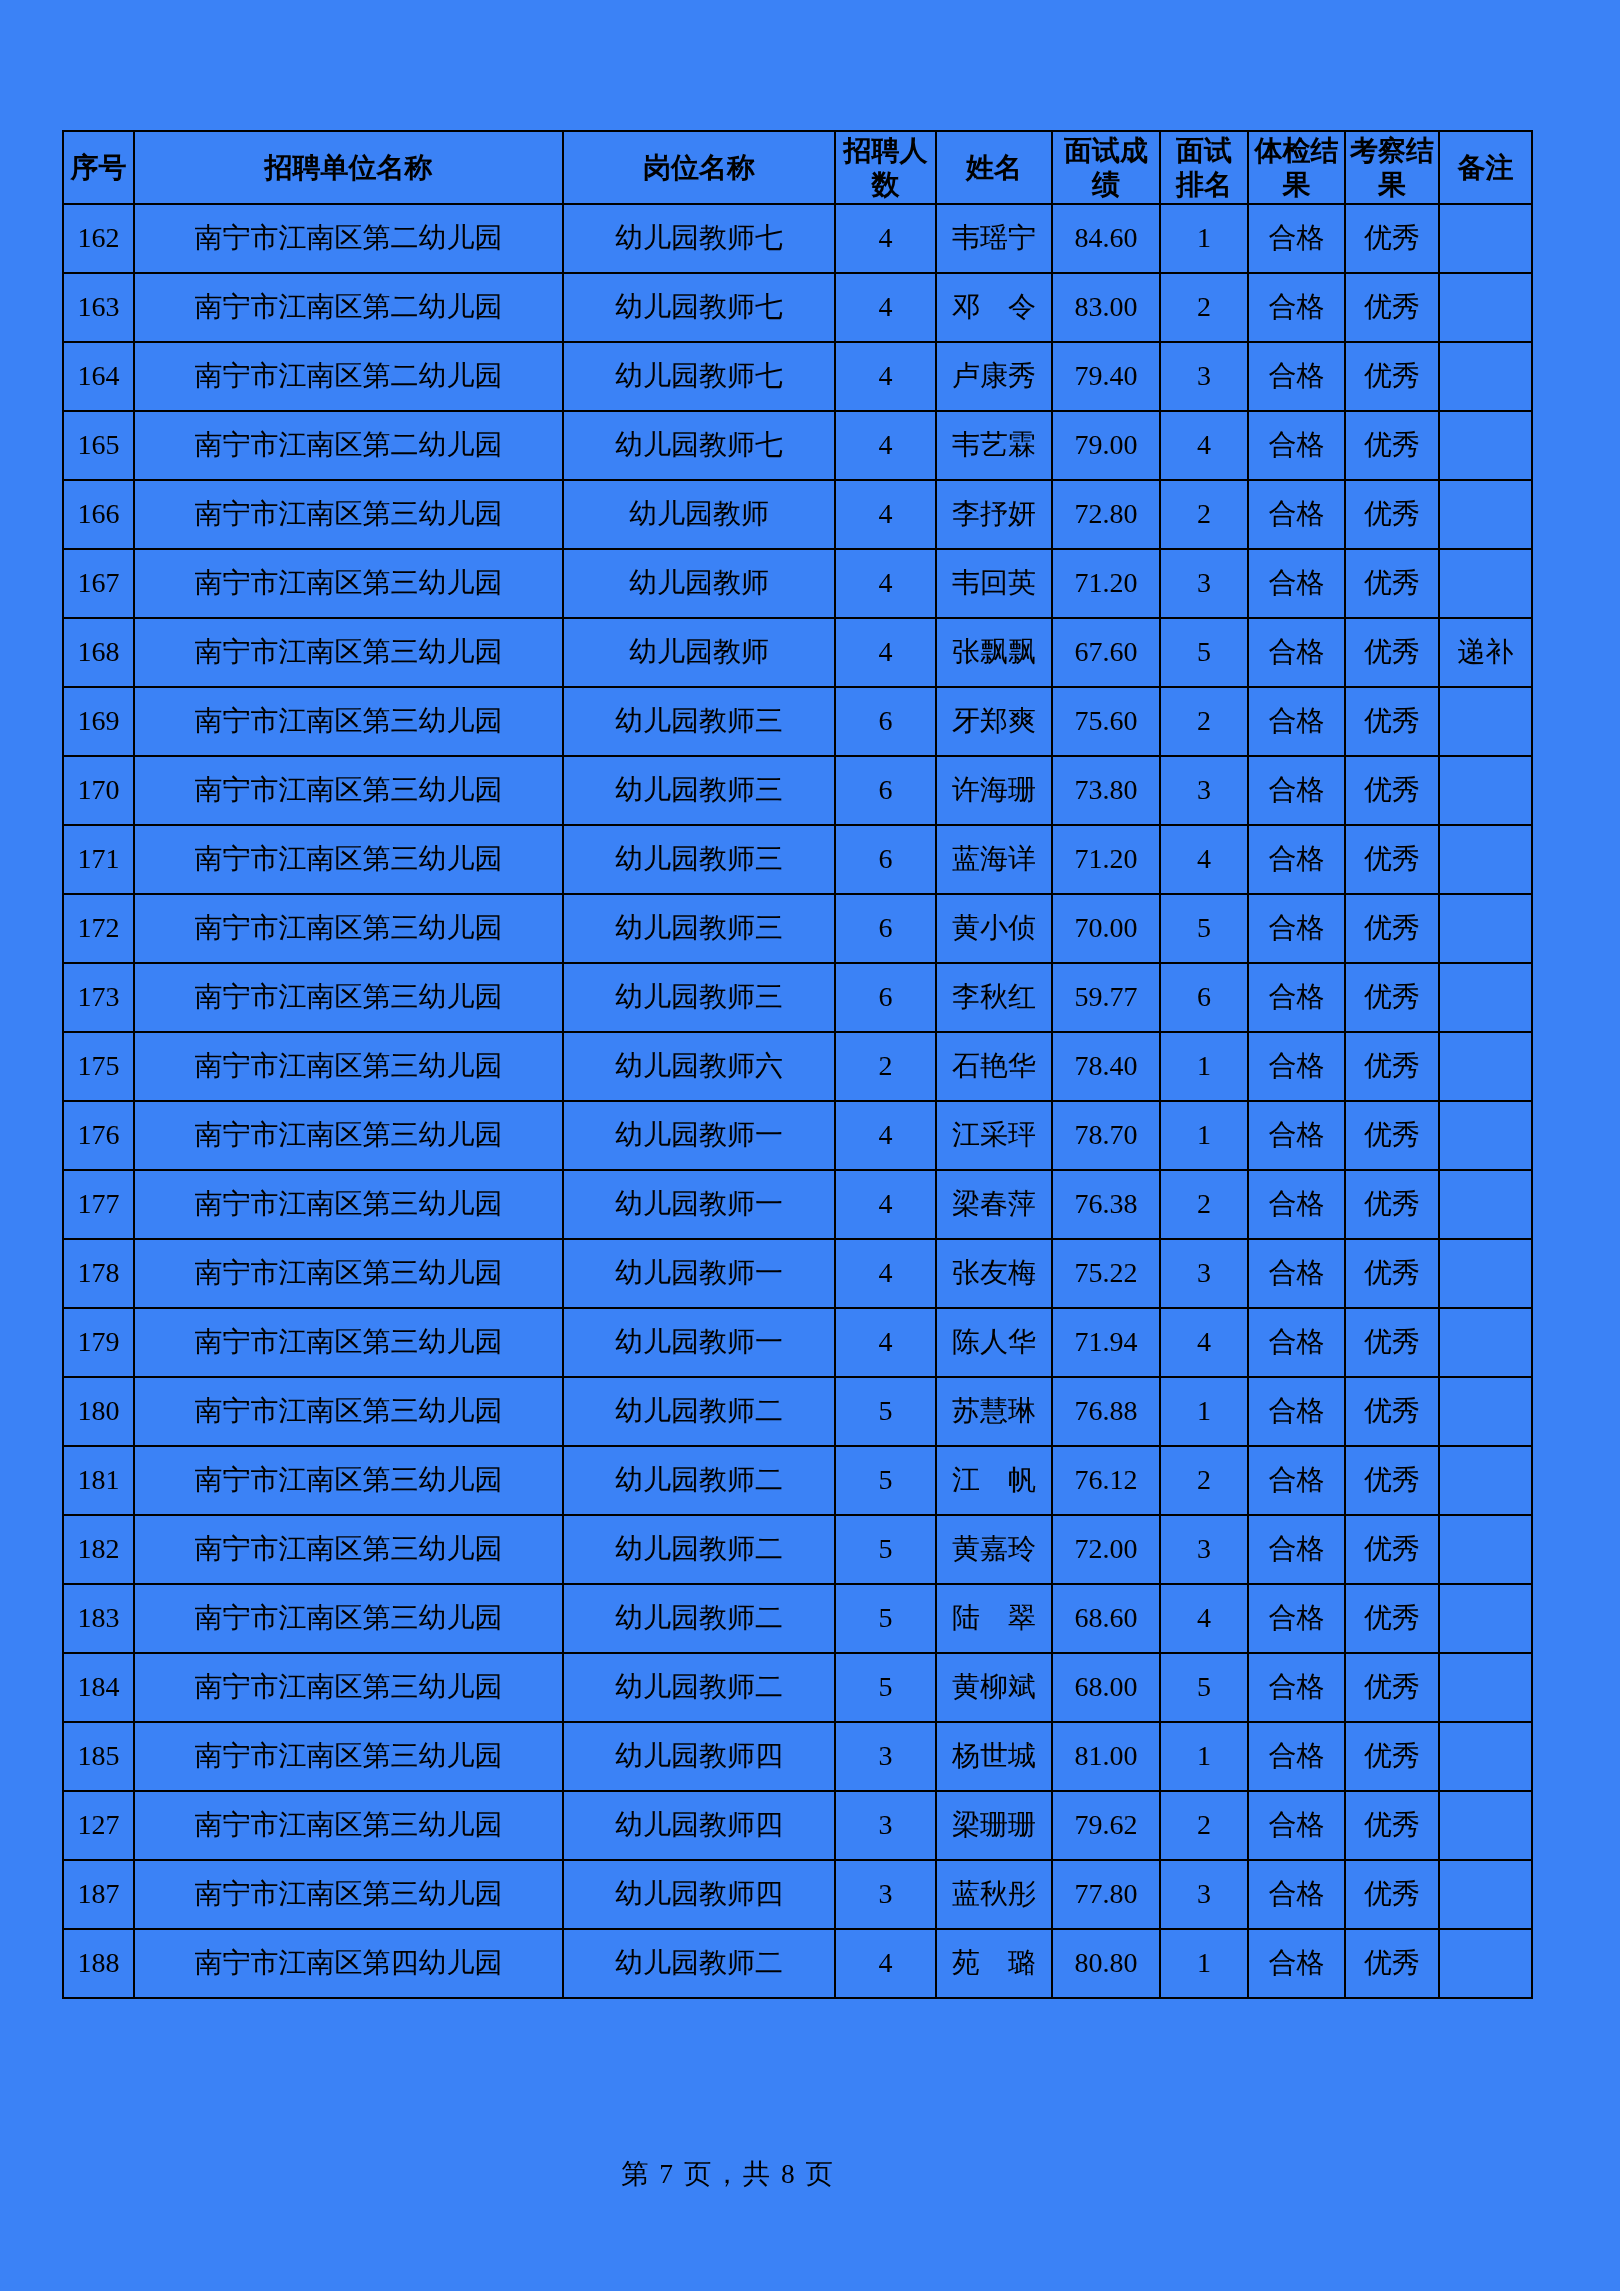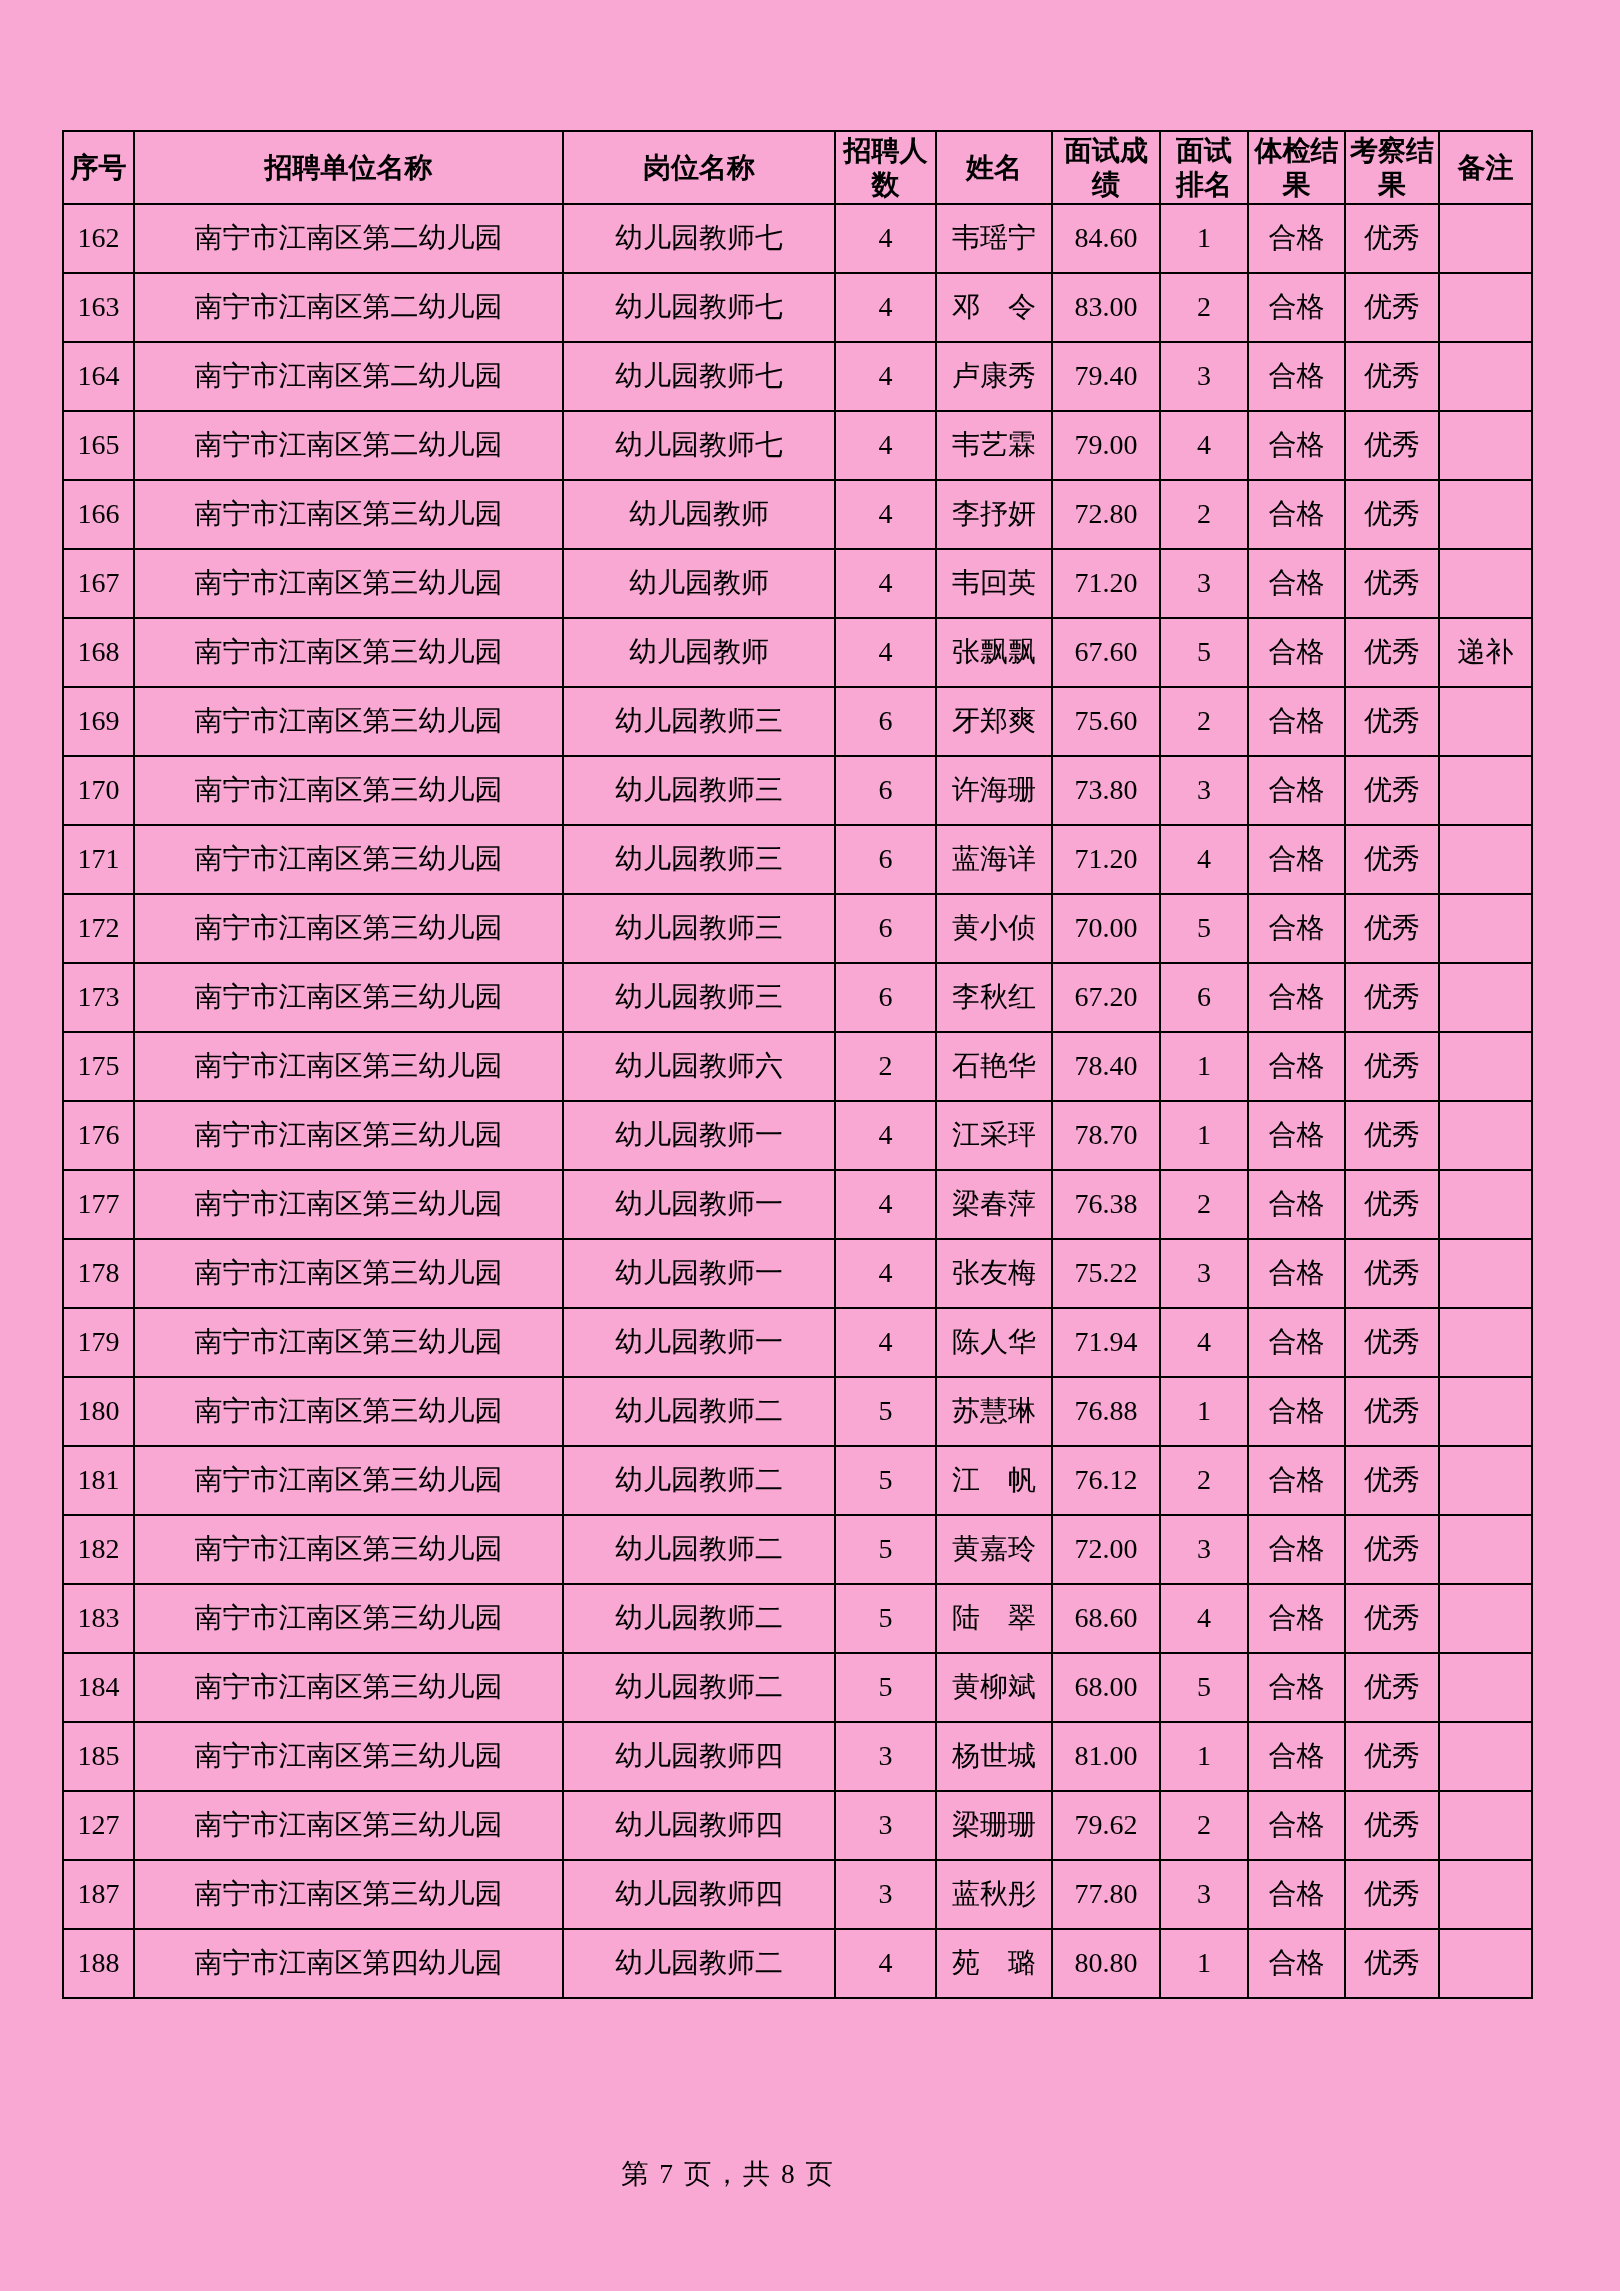--- a/index.html
+++ b/index.html
@@ -4,21 +4,21 @@
 <style>
   html, body {
     margin: 0;
     padding: 0;
     background: #ffffff;
   }
   .page {
     position: relative;
     width: 1620px;
     height: 2292px;
-    background: #f9a8d4;
+    background: #3b82f6;
     color: #000000;
     font-family: "Liberation Serif", "DejaVu Serif", serif;
   }
   table.results {
     position: absolute;
     left: 62px;
     top: 130px;
     width: 1468px;
     border-collapse: collapse;
     table-layout: fixed;
@@ -230,21 +230,21 @@
           <td>合格</td>
           <td>优秀</td>
           <td></td>
         </tr>
         <tr>
           <td>173</td>
           <td>南宁市江南区第三幼儿园</td>
           <td>幼儿园教师三</td>
           <td>6</td>
           <td>李秋红</td>
-          <td>67.20</td>
+          <td>59.77</td>
           <td>6</td>
           <td>合格</td>
           <td>优秀</td>
           <td></td>
         </tr>
         <tr>
           <td>175</td>
           <td>南宁市江南区第三幼儿园</td>
           <td>幼儿园教师六</td>
           <td>2</td>

